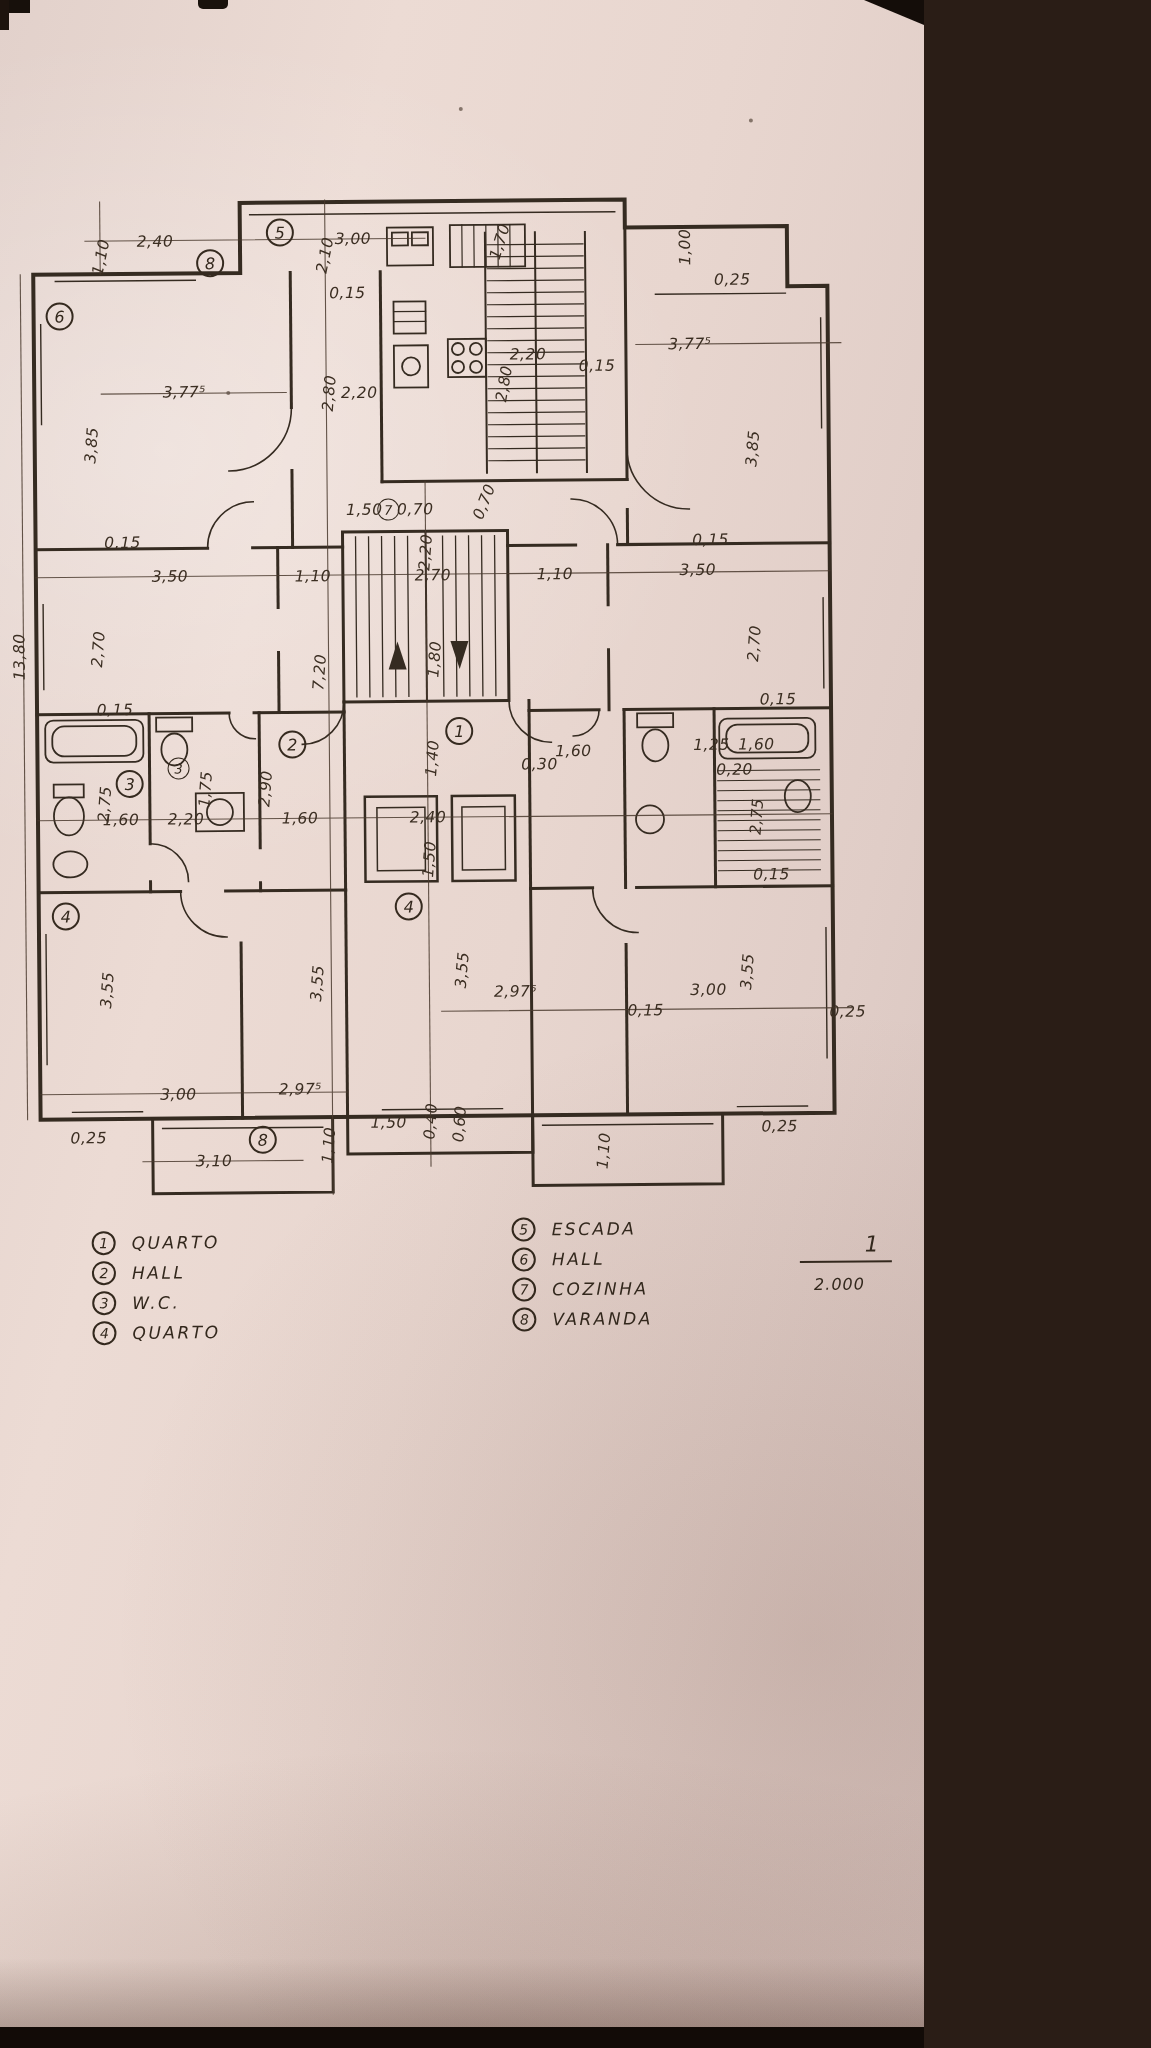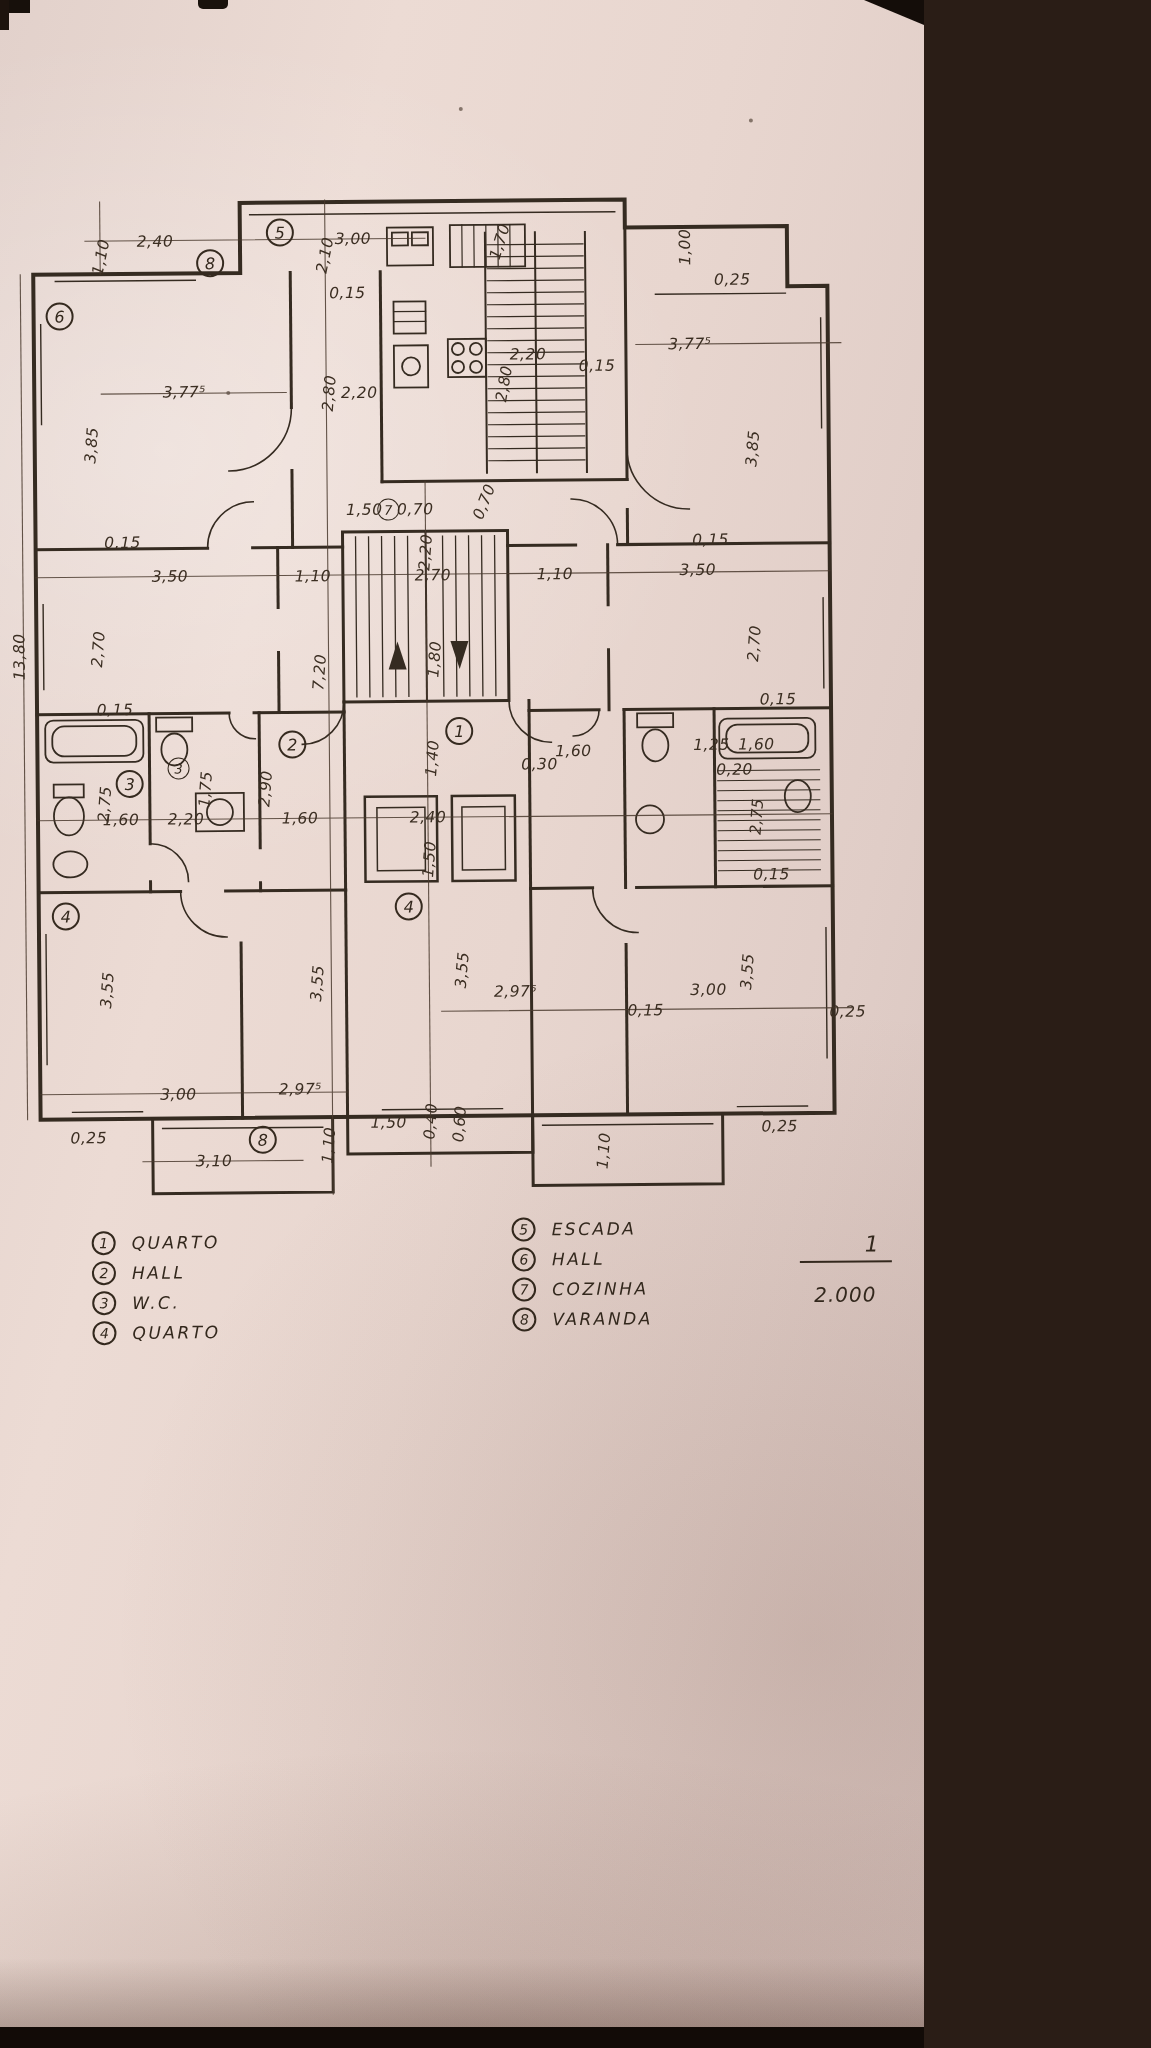--- a/index.html
+++ b/index.html
@@ -45,21 +45,21 @@
   .lg-circle{
     display:flex;align-items:center;justify-content:center;flex:0 0 auto;
     width:24px;height:24px;border:2px solid #33281d;border-radius:50%;
     font-size:14px;color:#33281d;box-sizing:border-box;
   }
   .lg-label{font-size:17px;letter-spacing:2.5px;color:#33281d;}
 
   .scale{position:absolute;left:796px;top:1234px;width:96px;color:#33281d;}
   .scale-num{font-size:22px;text-align:center;padding-left:48px;}
   .scale-bar{margin-top:4px;height:0;border-top:2px solid #33281d;width:92px;}
-  .scale-den{font-size:20px;letter-spacing:1px;margin-top:20px;padding-left:14px;}
+  .scale-den{font-size:16px;letter-spacing:1px;margin-top:12px;padding-left:14px;}
 </style>
 </head>
 <body>
 
 <div class="page">
 
   <div class="corner-tl"></div>
   <div class="corner-tl2"></div>
   <div class="mark-top"></div>
   <div class="corner-tr"></div>

